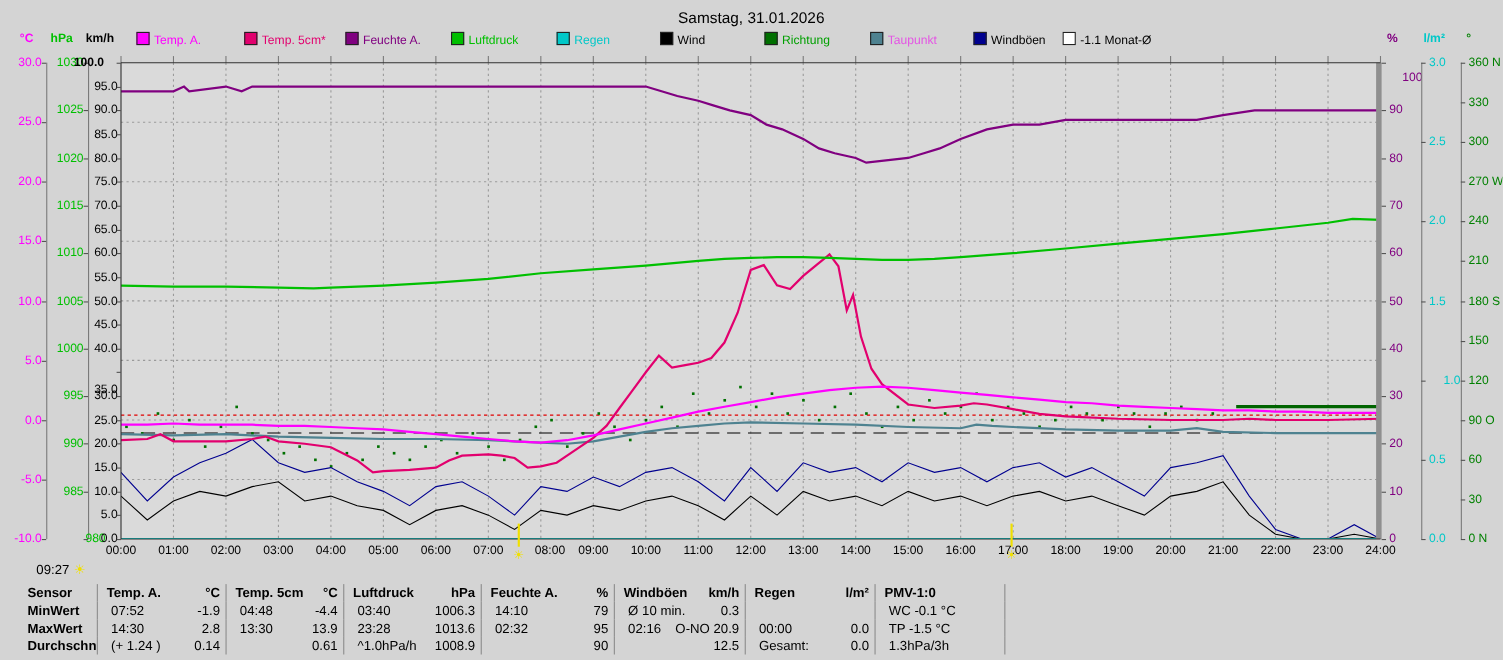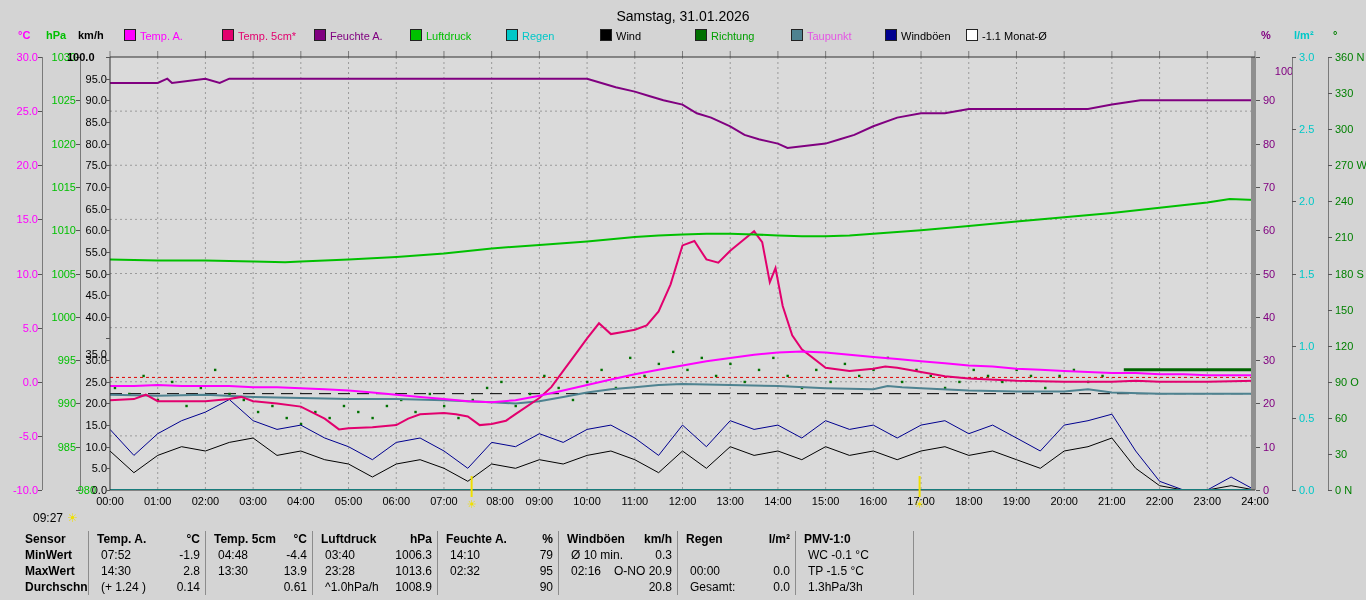--- a/index.html
+++ b/index.html
@@ -318,21 +318,21 @@
       <span class="ax-unit" style="left: 1294px; color: rgb(0, 200, 200);">l/m²</span>
       <span class="ax-line" style="left: 1292px; top: 57px; height: 433px;"></span>
       <span class="tick-label" style="left: 1299px; top: 52px; width: 42px; text-align: left; color: rgb(0, 200, 200);">3.0</span>
       <span class="tick-mark" style="left: 1292px; top: 57px; width: 4px;"></span>
       <span class="tick-label" style="left: 1299px; top: 124.167px; width: 42px; text-align: left; color: rgb(0, 200, 200);">2.5</span>
       <span class="tick-mark" style="left: 1292px; top: 129.167px; width: 4px;"></span>
       <span class="tick-label" style="left: 1299px; top: 196.333px; width: 42px; text-align: left; color: rgb(0, 200, 200);">2.0</span>
       <span class="tick-mark" style="left: 1292px; top: 201.333px; width: 4px;"></span>
       <span class="tick-label" style="left: 1299px; top: 268.5px; width: 42px; text-align: left; color: rgb(0, 200, 200);">1.5</span>
       <span class="tick-mark" style="left: 1292px; top: 273.5px; width: 4px;"></span>
-      <span class="tick-label" style="left: 1299px; top: 340.667px; width: 42px; text-align: left; color: rgb(0, 200, 200);">1.0</span>
+      <span class="tick-label" style="left: 1299px; top: 340.667px; width: 42px; text-align: center; color: rgb(0, 200, 200);">1.0</span>
       <span class="tick-mark" style="left: 1292px; top: 345.667px; width: 4px;"></span>
       <span class="tick-label" style="left: 1299px; top: 412.833px; width: 42px; text-align: left; color: rgb(0, 200, 200);">0.5</span>
       <span class="tick-mark" style="left: 1292px; top: 417.833px; width: 4px;"></span>
       <span class="tick-label" style="left: 1299px; top: 485px; width: 42px; text-align: left; color: rgb(0, 200, 200);">0.0</span>
       <span class="tick-mark" style="left: 1292px; top: 490px; width: 4px;"></span>
       <span class="ax-unit" style="left: 1333px; color: rgb(0, 128, 0);">°</span>
       <span class="ax-line" style="left: 1328px; top: 57px; height: 433px;"></span>
       <span class="tick-label" style="left: 1335px; top: 52px; width: 42px; text-align: left; color: rgb(0, 128, 0);">360 N</span>
       <span class="tick-mark" style="left: 1328px; top: 57px; width: 4px;"></span>
       <span class="tick-label" style="left: 1335px; top: 88.0833px; width: 42px; text-align: left; color: rgb(0, 128, 0);">330</span>
@@ -495,21 +495,21 @@
       <div class="cell gcell">
         <span class="t">^1.0hPa/h</span>
         <span>1008.9</span>
       </div>
       <div class="cell gcell">
         <span class="t"></span>
         <span>90</span>
       </div>
       <div class="cell gcell">
         <span class="t"></span>
-        <span>20.8</span>
+        <span>12.5</span>
       </div>
       <div class="cell gcell">
         <span class="t">Gesamt:</span>
         <span>0.0</span>
       </div>
       <div class="cell gcell">
         <span class="t">1.3hPa/3h</span>
         <span></span>
       </div>
       <div class="cell endcol"></div>

